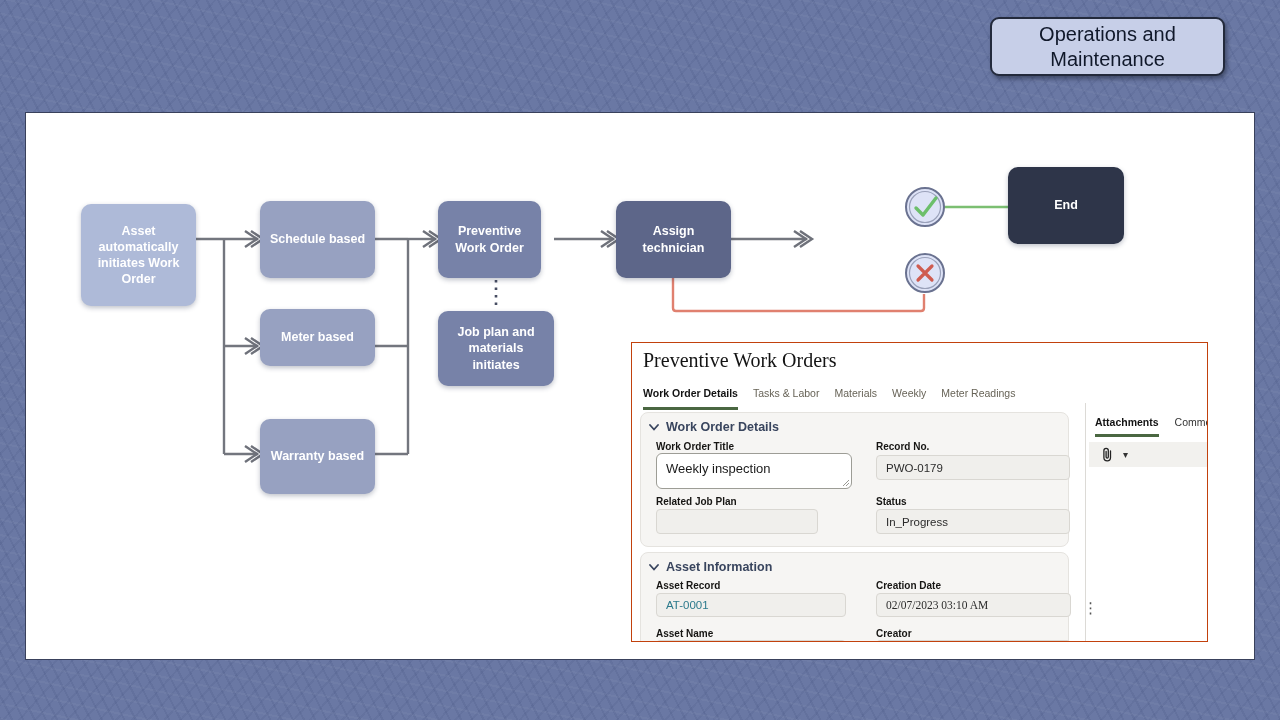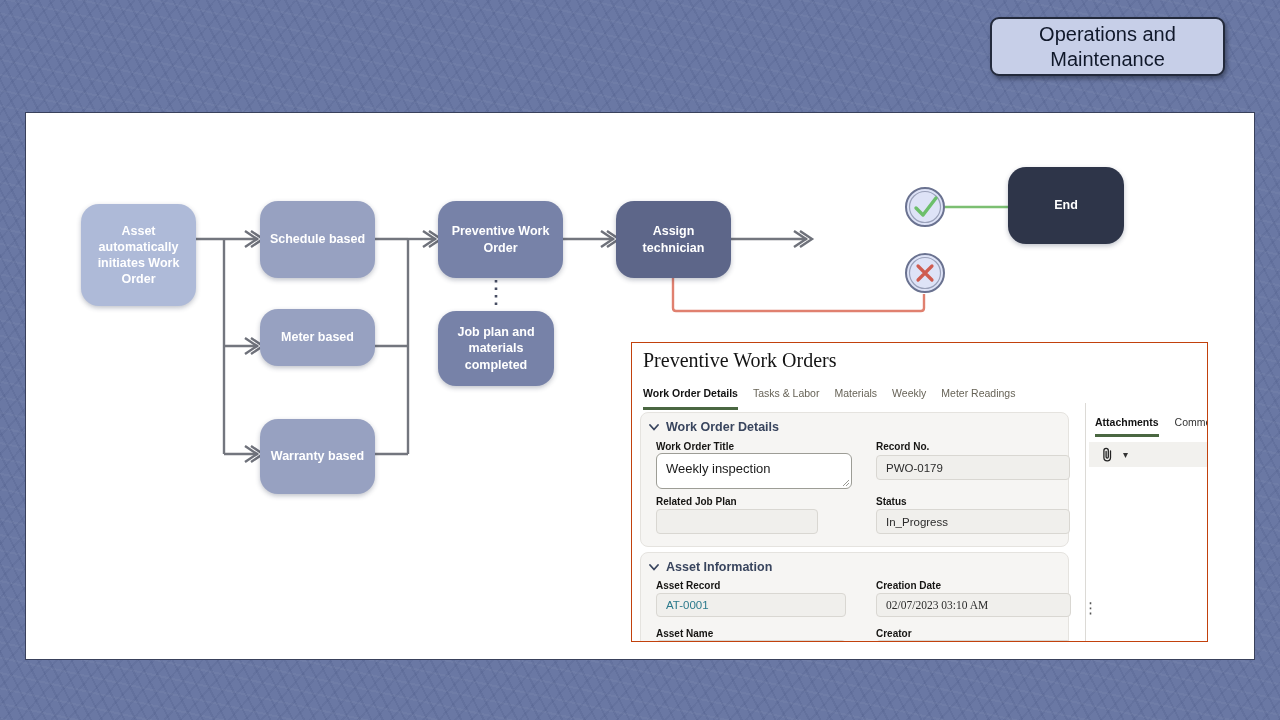--- a/index.html
+++ b/index.html
@@ -25,30 +25,30 @@
 
   
   .canvas {
     position:absolute; left:25px; top:112px; width:1230px; height:548px;
     background:#ffffff; border:1.5px solid #39415c; overflow:hidden;
   }
   .canvas svg.wires { position:absolute; left:0; top:0; }
 
   
   .node {
-    position:absolute; border-radius:18px; color:#ffffff;
+    position:absolute; border-radius:10px; color:#ffffff;
     display:flex; align-items:center; justify-content:center; text-align:center;
     font-size:12.5px; font-weight:600; line-height:1.3; padding:6px 9px;
     box-shadow:0 2px 5px rgba(30,40,70,.28);
   }
   .n-asset    { left:55px;  top:91px;  width:115px; height:102px; background:#aebad8; }
   .n-schedule { left:234px; top:88px;  width:115px; height:77px;  background:#97a1c1; }
   .n-meter    { left:234px; top:196px; width:115px; height:57px;  background:#97a1c1; }
   .n-warranty { left:234px; top:306px; width:115px; height:75px;  background:#97a1c1; }
-  .n-pwo      { left:412px; top:88px;  width:125px; height:77px;  background:#7782a8; }
+  .n-pwo      { left:412px; top:88px;  width:103px; height:77px;  background:#7782a8; }
   .n-jobplan  { left:412px; top:198px; width:116px; height:75px;  background:#7782a8; }
   .n-assign   { left:590px; top:88px;  width:115px; height:77px;  background:#5d6689; }
   .n-work     { left:783px; top:89px;  width:119px; height:77px;  background:#454c66; }
   .n-end      { left:982px; top:54px;  width:116px; height:77px;  background:#2e3549; }
 
   
   .panel {
     position:absolute; left:605px; top:229px; width:577px; height:300px;
     background:#fff; border:1px solid #c2410c; overflow:hidden; color:#1a1a1a;
   }
@@ -157,21 +157,21 @@
   <div class="node n-meter">
       <span>Meter based</span>
     </div>
   <div class="node n-warranty">
       <span>Warranty based</span>
     </div>
   <div class="node n-pwo">
       <span>Preventive Work Order</span>
     </div>
   <div class="node n-jobplan">
-      <span>Job plan and materials completed</span>
+      <span>Job plan and materials initiates</span>
     </div>
   <div class="node n-assign">
       <span>Assign technician</span>
     </div>
   <div class="node n-end">
       <span>End</span>
     </div>
 
   <div class="panel">
     <div class="panel-title">Preventive Work Orders</div>

